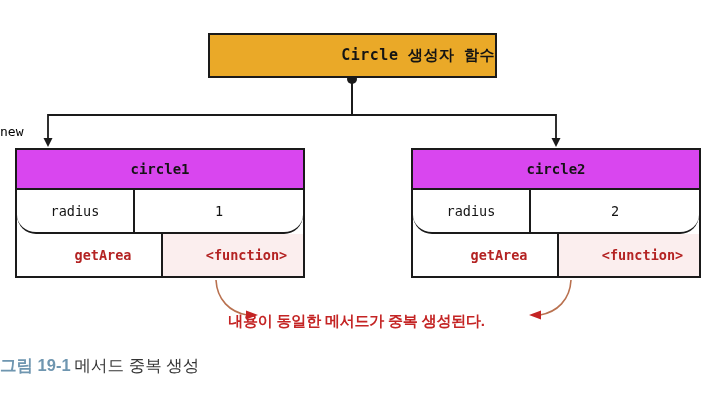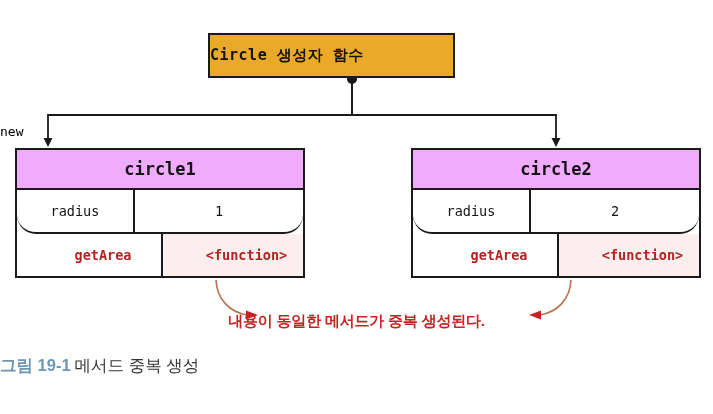--- a/index.html
+++ b/index.html
@@ -21,28 +21,28 @@
     top: 0;
     width: 713px;
     height: 414px;
   }
 
   
   .top-box {
     position: absolute;
     left: 208px;
     top: 33px;
-    width: 247px;
+    width: 289px;
     height: 45px;
     background: #eaa928;
     border: 2px solid #1a1a1a;
     box-sizing: border-box;
     display: flex;
     align-items: center;
-    justify-content: flex-start;
+    justify-content: flex-end;
   }
   .top-box-label {
     font-family: "DejaVu Sans Mono", monospace;
     font-size: 15px;
     font-weight: bold;
     color: #141414;
     letter-spacing: 0.5px;
     white-space: nowrap;
   }
 
@@ -64,27 +64,27 @@
     width: 290px;
     border: 2px solid #1a1a1a;
     box-sizing: border-box;
     background: #ffffff;
   }
   .obj-box.left  { left: 15px; }
   .obj-box.right { left: 411px; }
 
   .obj-header {
     height: 38px;
-    background: #f0abfc;
+    background: #d946ef;
     border-bottom: 2px solid #1a1a1a;
     display: flex;
     align-items: center;
     justify-content: center;
     font-family: "DejaVu Sans Mono", monospace;
-    font-size: 17px;
+    font-size: 14px;
     font-weight: bold;
     color: #141414;
   }
   .obj-row {
     display: flex;
     height: 42px;
     border-bottom: 2px solid #1a1a1a;
     border-radius: 19px;
   }
   .obj-row:last-child { border-bottom: none; margin-left: 28px; }

